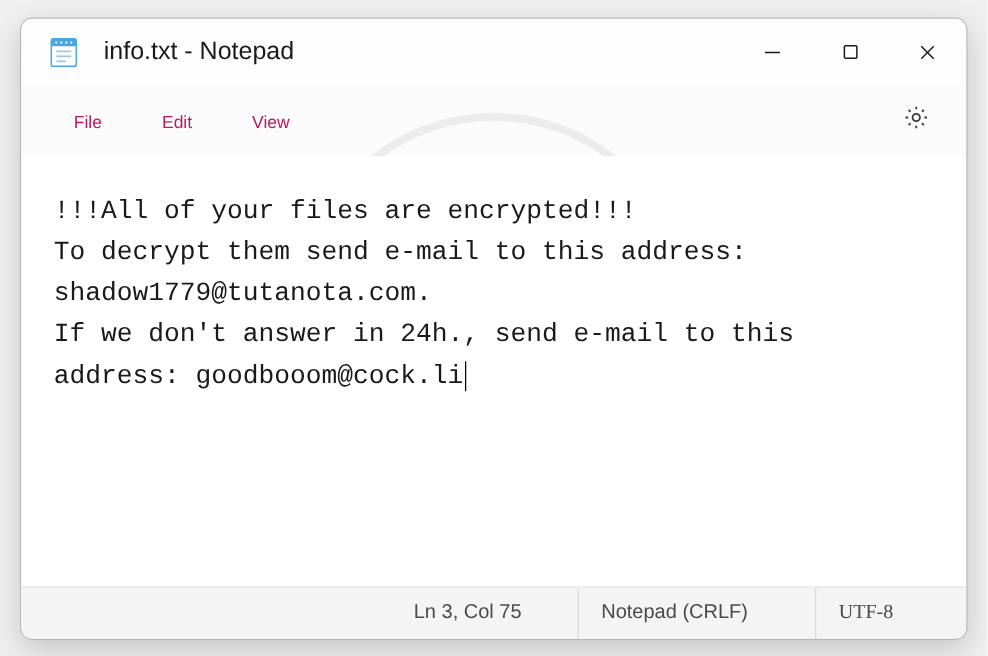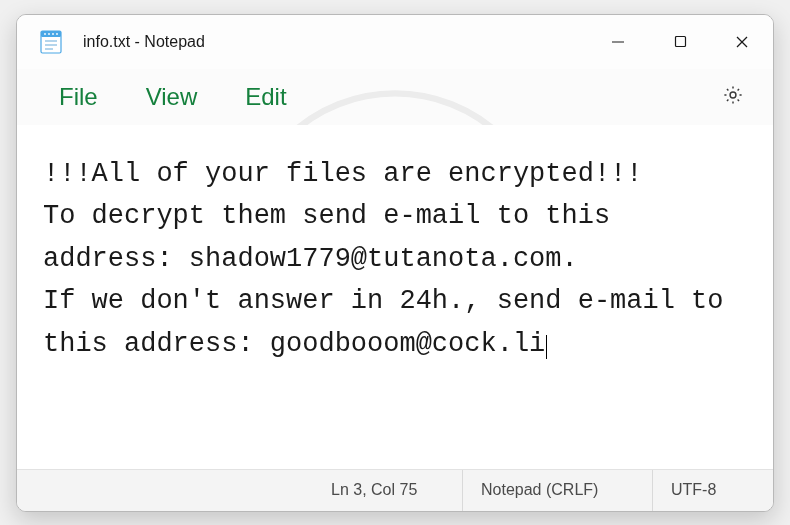--- a/index.html
+++ b/index.html
@@ -38,21 +38,21 @@
     }
     .app-icon {
       width: 28px;
       height: 28px;
       margin-right: 18px;
       display: flex;
       align-items: center;
       justify-content: center;
     }
     .title-text {
-      font-size: 16px;
+      font-size: 20px;
       color: #1a1a1a;
     }
     .win-controls {
       display: flex;
       height: 100%;
     }
     .win-btn {
       width: 62px;
       height: 100%;
       display: flex;
@@ -62,38 +62,38 @@
     }
     .menubar {
       height: 56px;
       display: flex;
       align-items: center;
       padding: 0 18px;
       background: #fbfbfb;
     }
     .menu-item {
       padding: 8px 24px;
-      font-size: 24px;
-      color: #15803d;
+      font-size: 14px;
+      color: #be185d;
       border-radius: 6px;
     }
     .menu-spacer { flex: 1; }
     .settings-btn {
       width: 44px;
       height: 44px;
       display: flex;
       align-items: center;
       justify-content: center;
       color: #3a3a3a;
     }
     .content {
       flex: 1;
       padding: 28px 26px 0 26px;
       font-family: Consolas, "Courier New", monospace;
-      font-size: 27px;
+      font-size: 21px;
       line-height: 1.58;
       color: #1a1a1a;
       white-space: pre-wrap;
       word-wrap: break-word;
       position: relative;
       background: #fff;
     }
     .caret {
       display: inline-block;
       width: 1px;
@@ -110,21 +110,21 @@
       border-top: 1px solid #e2e2e2;
       font-size: 16px;
       color: #4a4a4a;
     }
     .status-cell {
       display: flex;
       align-items: center;
       padding: 0 18px;
       border-right: 1px solid #d9d9d9;
     }
-    .status-cell:last-child { border-right: none; }
+    .status-cell:last-child { border-right: none; font-family: Liberation Serif, serif; }
     .status-flex { flex: 1; border-right: none; }
     
     .watermark {
       position: absolute;
       top: 50%;
       left: 50%;
       transform: translate(-50%, -55%);
       width: 320px;
       height: 320px;
       opacity: 0.06;
@@ -176,22 +176,22 @@
         <svg width="14" height="14" viewBox="0 0 14 14">
             <line x1="2" y1="2" x2="12" y2="12" stroke="#1a1a1a" stroke-width="1.2"></line>
             <line x1="12" y1="2" x2="2" y2="12" stroke="#1a1a1a" stroke-width="1.2"></line>
           </svg>
       </div>
     </div>
   </div>
 
   <div class="menubar">
     <div class="menu-item">File</div>
+    <div class="menu-item">Edit</div>
     <div class="menu-item">View</div>
-    <div class="menu-item">Edit</div>
     <div class="menu-spacer"></div>
     <div class="settings-btn">
       <span>
         <svg width="22" height="22" viewBox="0 0 24 24" fill="none" stroke="#3a3a3a" stroke-width="1.6">
           <circle cx="12" cy="12" r="3.2"></circle>
           <path d="M12 2.6v2.3M12 19.1v2.3M21.4 12h-2.3M4.9 12H2.6M18.6 5.4l-1.6 1.6M7 17l-1.6 1.6M18.6 18.6L17 17M7 7 5.4 5.4"></path>
         </svg>
       </span>
     </div>
   </div>

